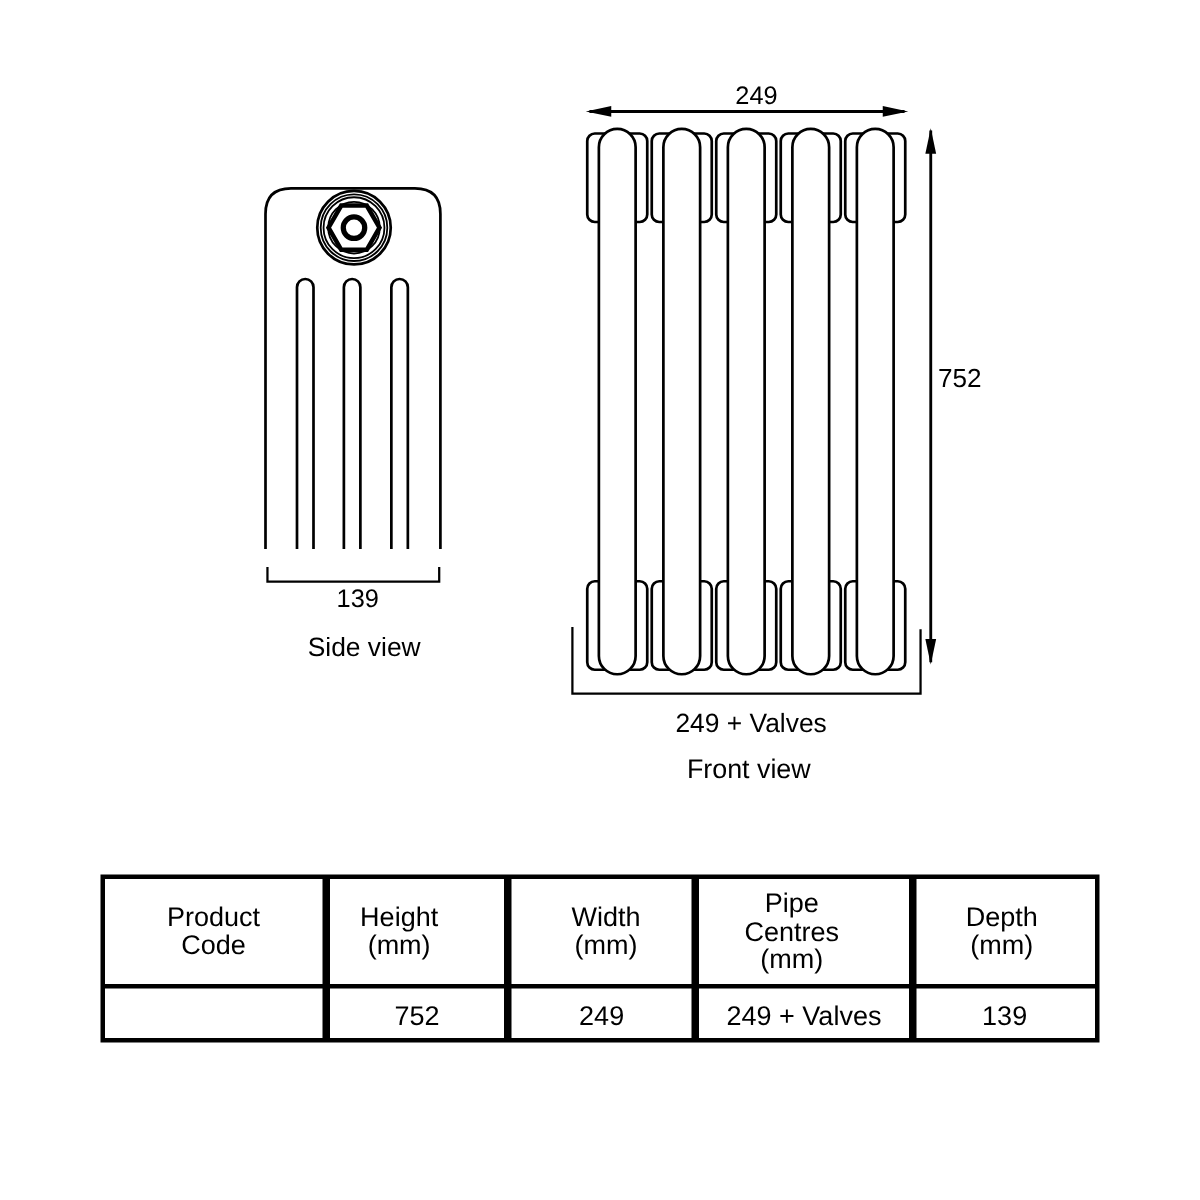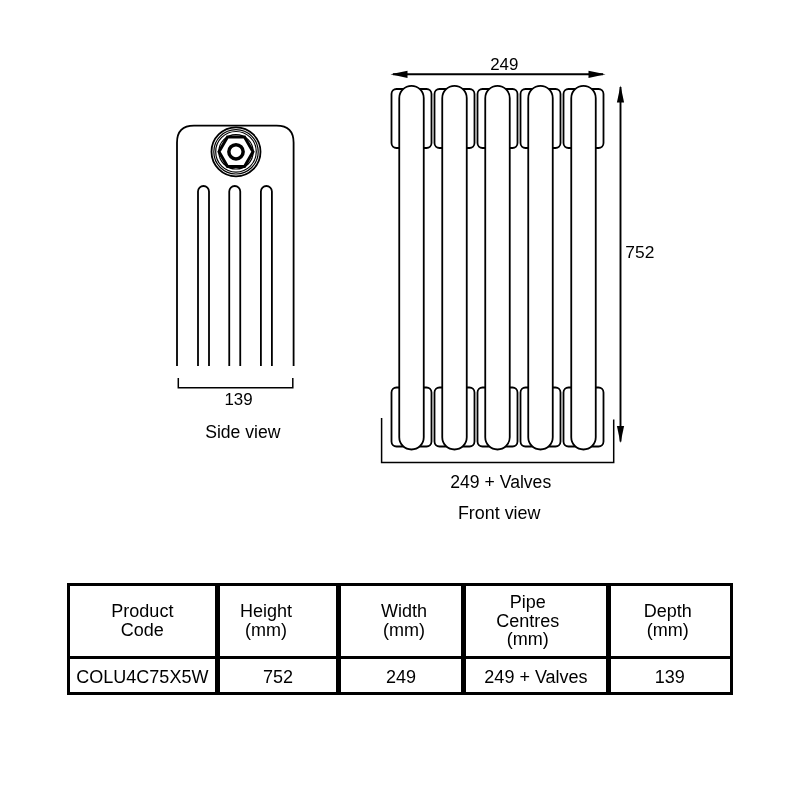--- a/index.html
+++ b/index.html
@@ -76,18 +76,17 @@
   <div class="vd" style="left:145.25px"></div>
   <div class="vd" style="left:266.65px"></div>
   <div class="vd" style="left:391.45px"></div>
   <div class="vd" style="left:536.45px"></div>
   <div class="hd"></div>
   <div class="cell hr" style="left:0;width:145.25px">Product<br>Code</div>
   <div class="cell hr" style="left:149.85px;width:93px">Height<br>(mm)</div>
   <div class="cell hr" style="left:271.25px;width:126px">Width<br>(mm)</div>
   <div class="cell hr" style="left:396.05px;width:124px">Pipe<br>Centres<br>(mm)</div>
   <div class="cell hr" style="left:541.05px;width:114px">Depth<br>(mm)</div>
-  <div class="cell dr" style="left:0;width:145.25px">COLU4C75X5W</div>
   <div class="cell dr" style="left:149.85px;width:116.8px">752</div>
   <div class="cell dr" style="left:271.25px;width:120.2px">249</div>
   <div class="cell dr" style="left:396.05px;width:140.4px">249 + Valves</div>
   <div class="cell dr" style="left:541.05px;width:117.95px">139</div>
 </div>
 
 </body></html>

